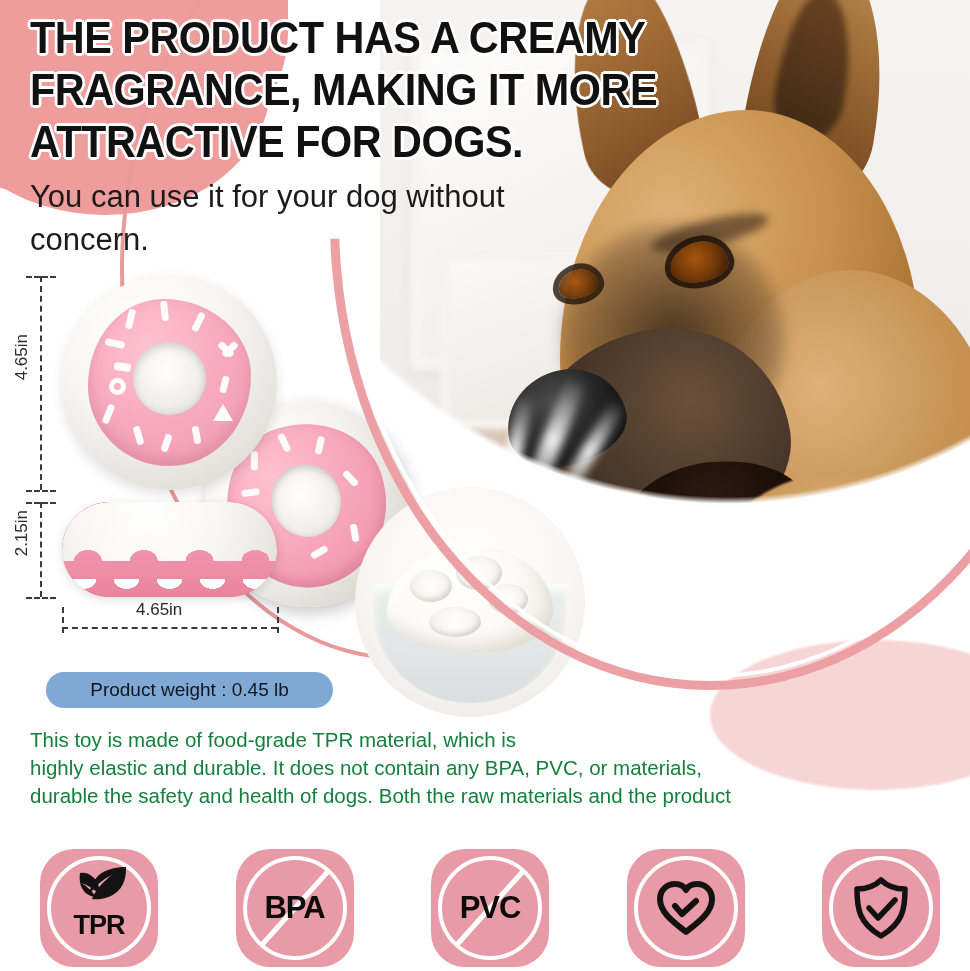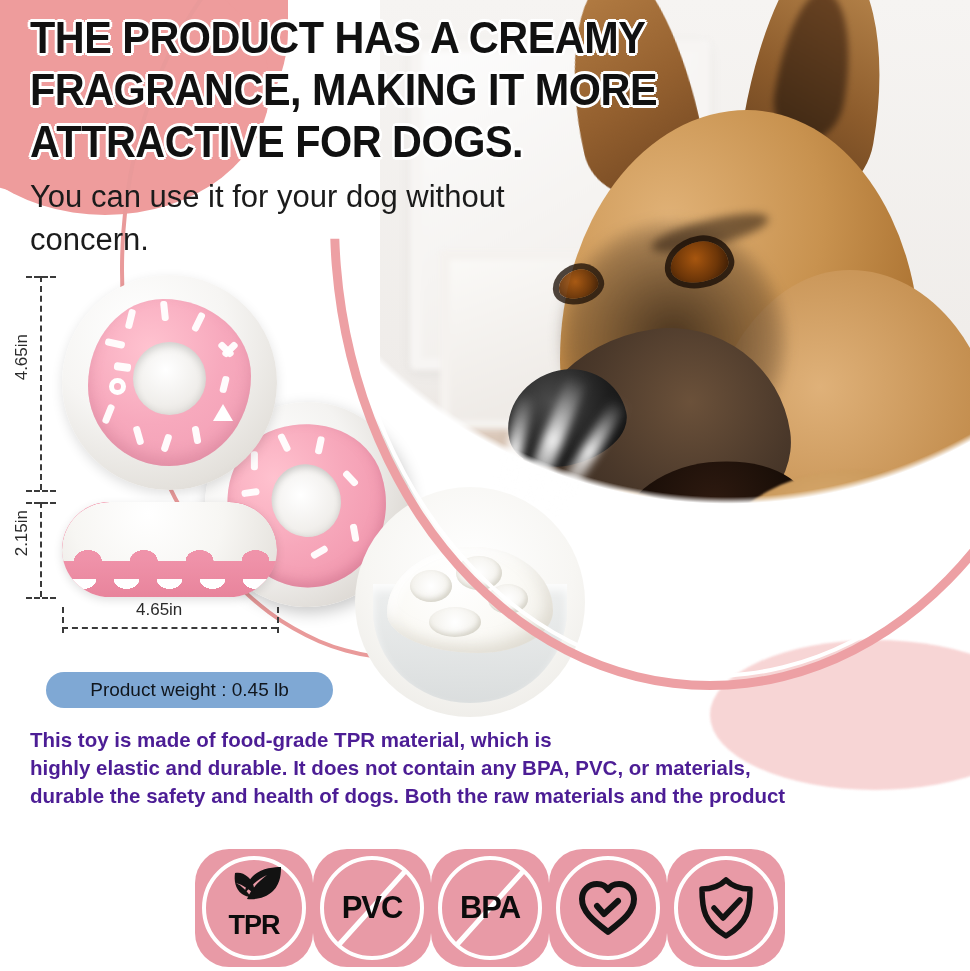--- a/index.html
+++ b/index.html
@@ -353,30 +353,29 @@
     z-index:16;
     display:flex; align-items:center; justify-content:center;
     color:#10161d; font-size:19px;
     font-family:"Liberation Sans", sans-serif;
   }
 
   
   .body-copy{
     position:absolute; left:30px; top:726px; width:925px;
     z-index:18;
-    font-size:20.5px; line-height:28px; color:#4c1d95;
-    font-family:"Liberation Sans", sans-serif;
-    font-weight:bold;
+    font-size:20.5px; line-height:28px; color:#15803d;
+    font-family:"Liberation Sans", sans-serif;
   }
   .body-copy p{ margin:0; }
 
   
   .badges{
     position:absolute; left:40px; top:848px; width:900px; height:120px;
-    display:flex; justify-content:center; align-items:center;
+    display:flex; justify-content:space-between; align-items:center;
     z-index:18;
   }
   .badge{
     position:relative; width:118px; height:118px;
     background:#E89AA6;
     border-radius:34px;
     display:flex; align-items:center; justify-content:center;
   }
   .badge .ring{
     position:absolute; left:7px; top:7px; right:7px; bottom:7px;
@@ -521,29 +520,29 @@
 
   <div class="badge tpr">
     <div class="ring"></div>
     <svg width="62" height="48" viewBox="0 0 62 48" style="position:absolute;top:14px;">
       <path d="M58 4c-6 0-20 1-28 9-6 6-8 14-9 19 6-9 14-16 23-20-8 6-16 14-20 24 8 1 19-1 26-8C58 20 58 9 58 4z" fill="#121212"></path>
       <path d="M12 10c-1 7 0 16 7 21 3 2 6 3 9 3-4-6-9-11-15-14 7 2 13 6 18 11 1-6-1-13-6-17-4-4-9-5-13-4z" fill="#121212"></path>
     </svg>
     <span class="txt">TPR</span>
   </div>
 
+  <div class="badge bpa">
+    <div class="ring"></div>
+    <span class="txt">BPA</span>
+    <div class="slash"></div>
+  </div>
+
   <div class="badge pvc">
     <div class="ring"></div>
     <span class="txt">PVC</span>
-    <div class="slash"></div>
-  </div>
-
-  <div class="badge bpa">
-    <div class="ring"></div>
-    <span class="txt">BPA</span>
     <div class="slash"></div>
   </div>
 
   <div class="badge heart">
     <div class="ring"></div>
     <svg width="64" height="60" viewBox="0 0 64 60">
       <path d="M32 54C18 43 6 34 6 21 6 12 13 6 21 6c5 0 9 2 11 6 2-4 6-6 11-6 8 0 15 6 15 15 0 13-12 22-26 33z" fill="none" stroke="#121212" stroke-width="6" stroke-linejoin="round"></path>
       <path d="M21 28l7 8 14-13" fill="none" stroke="#121212" stroke-width="6" stroke-linecap="round" stroke-linejoin="round"></path>
     </svg>
   </div>

